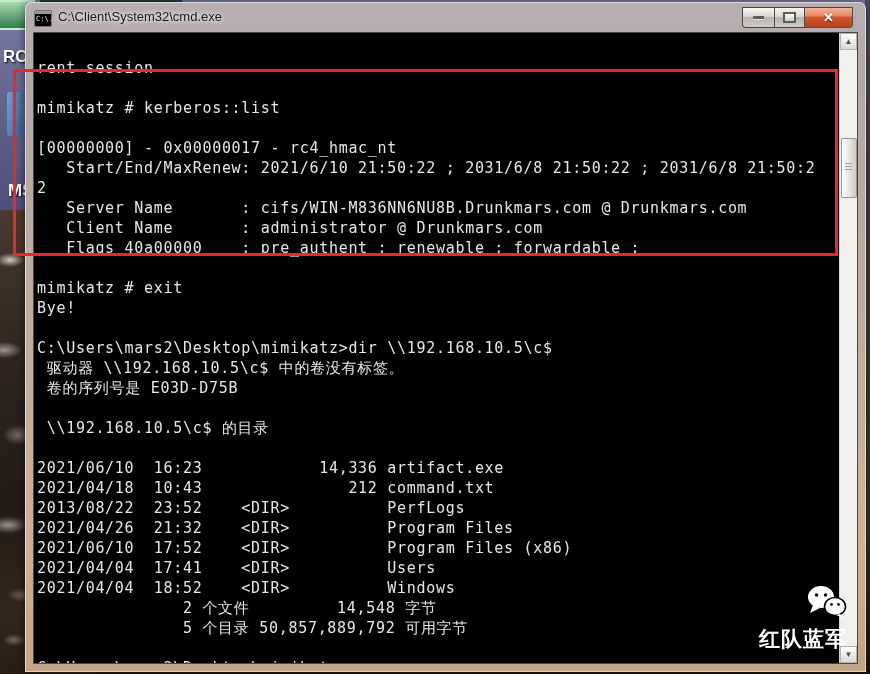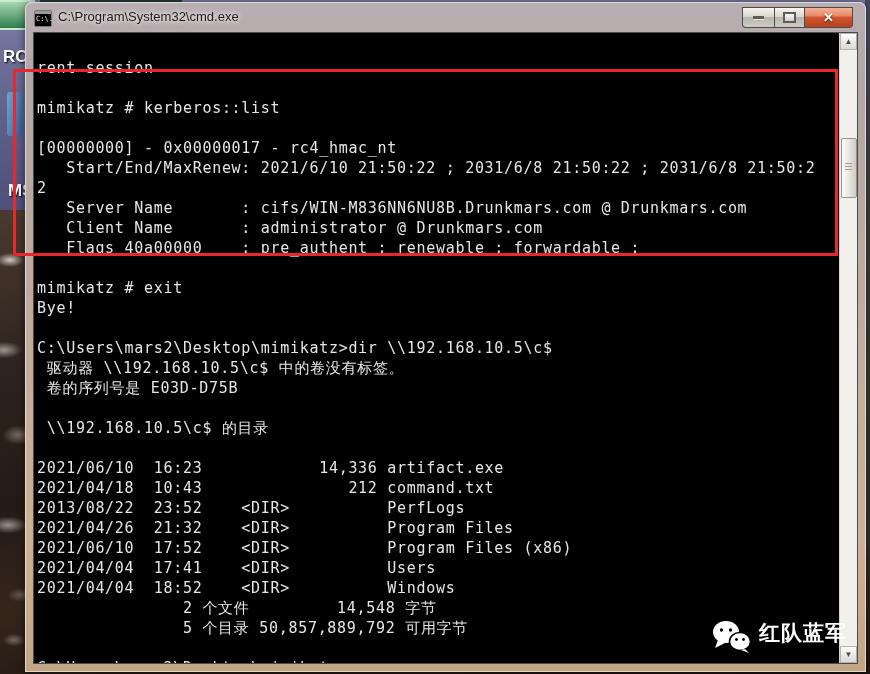--- a/index.html
+++ b/index.html
@@ -75,43 +75,43 @@
   .sb-btn.up{top:0;}
   .sb-btn.down{bottom:0;}
   .sb-thumb{position:absolute;left:1px;top:105px;width:14px;height:58px;border-radius:2px;
     background:linear-gradient(90deg,#fdfdfd,#e6e3df 55%,#cfccc6);border:1px solid #96938e;}
   .sb-thumb::after{content:"";position:absolute;left:3px;top:24px;width:7px;height:8px;
     background:repeating-linear-gradient(#a19d97 0 1px,transparent 1px 3px);}
 
   
   .red-box{position:absolute;left:13px;top:69px;width:819px;height:181px;
     border:3px solid #e8282a;z-index:60;}
-  .watermark{position:absolute;right:10px;bottom:10px;display:flex;align-items:flex-start;
-    gap:7px;z-index:30;}
+  .watermark{position:absolute;right:10px;bottom:10px;display:flex;align-items:flex-end;
+    gap:7px;z-index:30;flex-direction:column;}
   .watermark .wm-text{color:#fff;font-size:21px;font-weight:bold;letter-spacing:1px;}
 </style>
 </head>
 <body>
 
 <div class="sky"></div>
 <div class="rocks"></div>
 <div class="right-strip"></div>
 <div class="teal-strip"></div>
 <div class="green-frag"></div>
 <div class="blue-icon"></div>
 <div class="desk-label rc">RC</div>
 <div class="desk-label ms">MS</div>
 
 <div class="window">
   <div class="titlebar">
     <div class="cmd-icon">
       <div class="bar"></div>
       <div class="glyph">C:\.</div>
     </div>
-    <div class="title-text">C:\Program\System32\cmd.exe</div>
+    <div class="title-text">C:\Client\System32\cmd.exe</div>
     <div class="caption-buttons">
       <div class="cap-btn min">
         <div class="glyph-min"></div>
       </div>
       <div class="cap-btn max">
         <div class="glyph-max"></div>
       </div>
       <div class="cap-btn close">
         <div class="glyph-close">✕</div>
       </div>

